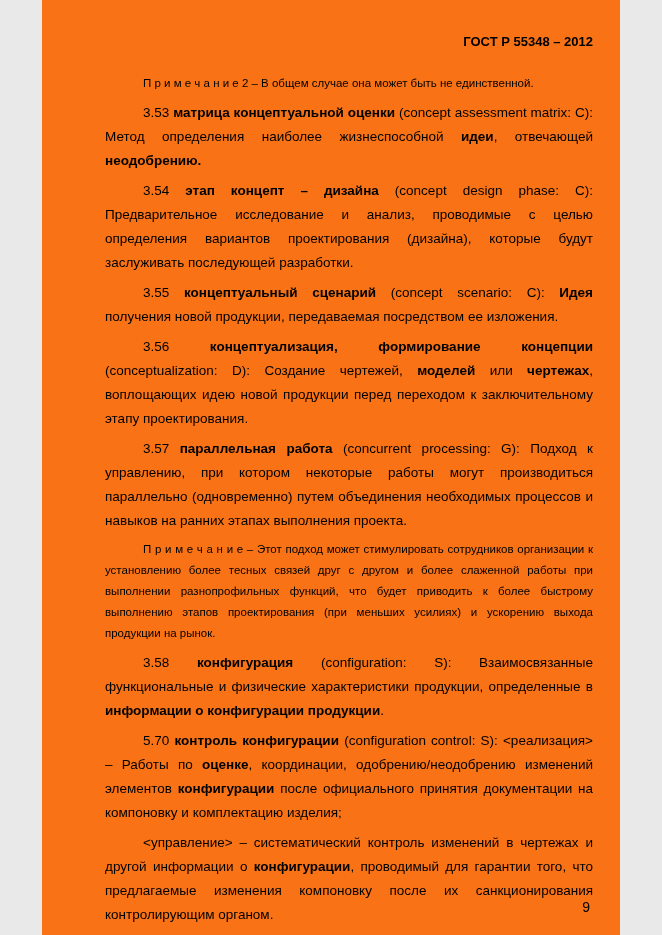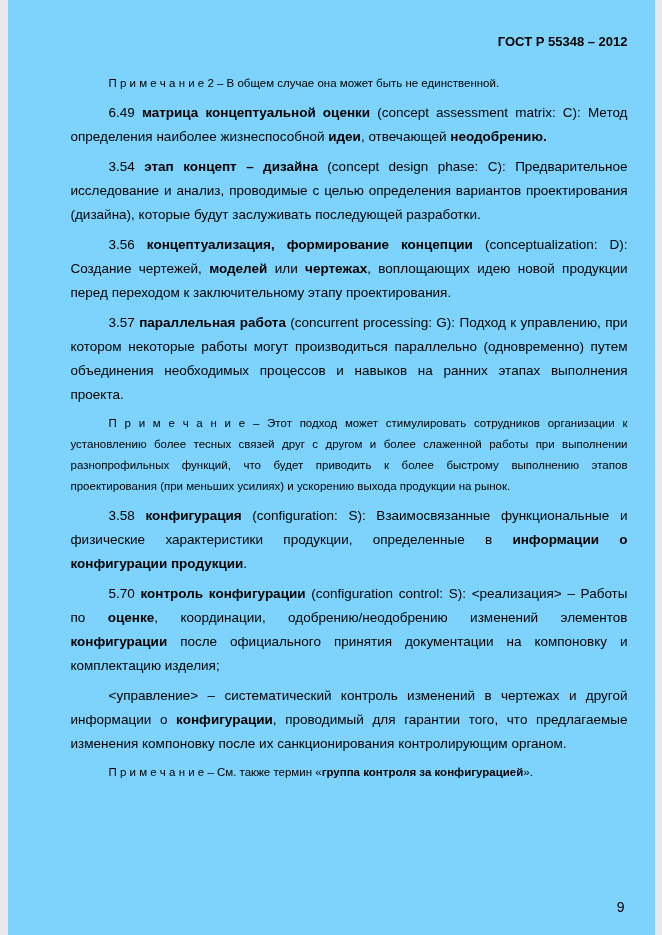--- a/index.html
+++ b/index.html
@@ -1,21 +1,21 @@
 <!DOCTYPE html>
 <html><head>
 <meta charset="utf-8">
 <style>
   * { margin: 0; padding: 0; box-sizing: border-box; }
   html, body { background: #e9e9e9; }
   .page {
-    width: 647px;
+    width: 578px;
     height: 935px;
     margin: 0 auto;
-    background: #7dd3fc;
+    background: #f97316;
     position: relative;
     font-family: "Liberation Sans", sans-serif;
     color: #000000;
     padding: 34px 27px 0 63px;
     overflow: hidden;
   }
   .doc-header {
     text-align: right;
     font-weight: bold;
     font-size: 13px;
@@ -44,22 +44,23 @@
   }
 </style>
 </head>
 <body>
 
 <div class="page">
   <div class="doc-header">ГОСТ Р 55348 – 2012</div>
 
   <div class="doc-body">
       <p class="note"><span>П р и м е ч а н и е  2  –  В общем случае она может быть не единственной.</span></p>
-      <p class="body"><span>6.49  </span><span class="bold">матрица концептуальной оценки</span><span> (concept assessment matrix: C): Метод определения наиболее жизнеспособной </span><span class="bold">идеи</span><span>, отвечающей </span><span class="bold">неодобрению.</span></p>
+      <p class="body"><span>3.53  </span><span class="bold">матрица концептуальной оценки</span><span> (concept assessment matrix: C): Метод определения наиболее жизнеспособной </span><span class="bold">идеи</span><span>, отвечающей </span><span class="bold">неодобрению.</span></p>
       <p class="body"><span>3.54  </span><span class="bold">этап концепт – дизайна</span><span> (concept design phase: C): Предварительное исследование и анализ, проводимые с целью определения вариантов проектирования (дизайна), которые будут заслуживать последующей разработки.</span></p>
+      <p class="body"><span>3.55  </span><span class="bold">концептуальный сценарий</span><span> (concept scenario: C): </span><span class="bold">Идея</span><span> получения новой продукции, передаваемая посредством ее изложения.</span></p>
       <p class="body"><span>3.56  </span><span class="bold">концептуализация, формирование концепции</span><span> (conceptualization: D): Создание чертежей, </span><span class="bold">моделей</span><span> или </span><span class="bold">чертежах</span><span>, воплощающих идею новой продукции перед переходом к заключительному этапу проектирования.</span></p>
       <p class="body"><span>3.57  </span><span class="bold">параллельная работа</span><span> (concurrent processing: G): Подход к управлению, при котором некоторые работы могут производиться параллельно (одновременно) путем объединения необходимых процессов и навыков на ранних этапах выполнения проекта.</span></p>
       <p class="note"><span>П р и м е ч а н и е  –  Этот подход может стимулировать сотрудников организации к установлению более тесных связей друг с другом и более слаженной работы при выполнении разнопрофильных функций, что будет приводить к более быстрому выполнению этапов проектирования (при меньших усилиях) и ускорению выхода продукции на рынок.</span></p>
       <p class="body"><span>3.58  </span><span class="bold">конфигурация</span><span> (configuration: S): Взаимосвязанные функциональные и физические характеристики продукции, определенные в </span><span class="bold">информации о конфигурации продукции</span><span>.</span></p>
       <p class="body"><span>5.70  </span><span class="bold">контроль конфигурации</span><span> (configuration control: S): &lt;реализация&gt; – Работы по </span><span class="bold">оценке</span><span>, координации, одобрению/неодобрению изменений элементов </span><span class="bold">конфигурации</span><span> после официального принятия документации на компоновку и комплектацию изделия;</span></p>
       <p class="body"><span>&lt;управление&gt; – систематический контроль изменений в чертежах и другой информации о </span><span class="bold">конфигурации</span><span>, проводимый для гарантии того, что предлагаемые изменения компоновку после их санкционирования контролирующим органом.</span></p>
       <p class="note"><span>П р и м е ч а н и е  –  См. также термин «</span><span class="bold">группа контроля за конфигурацией</span><span>».</span></p>
     </div>
 
   <div class="page-number">9</div>

